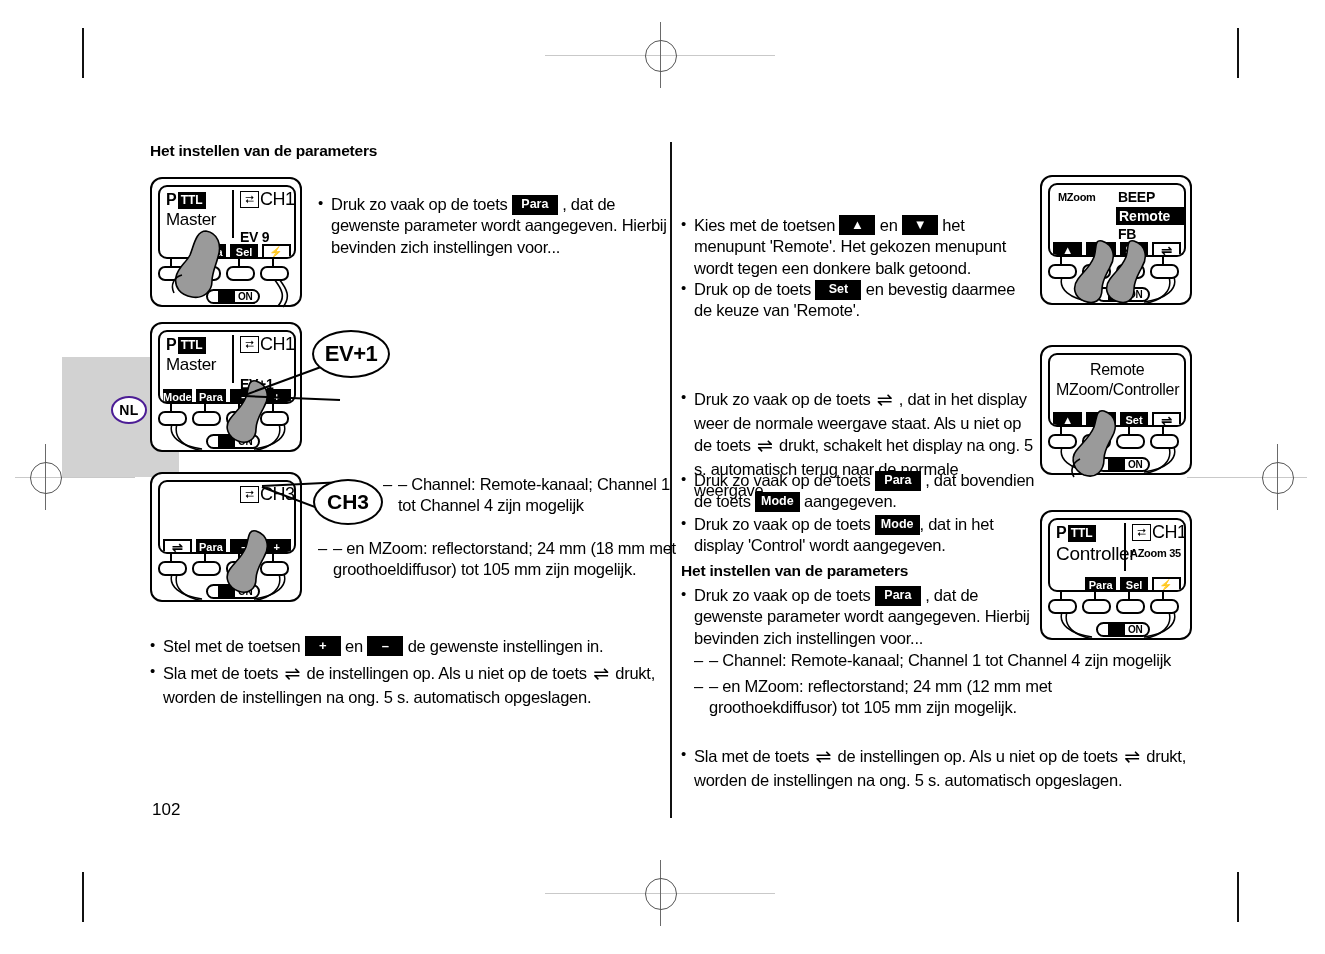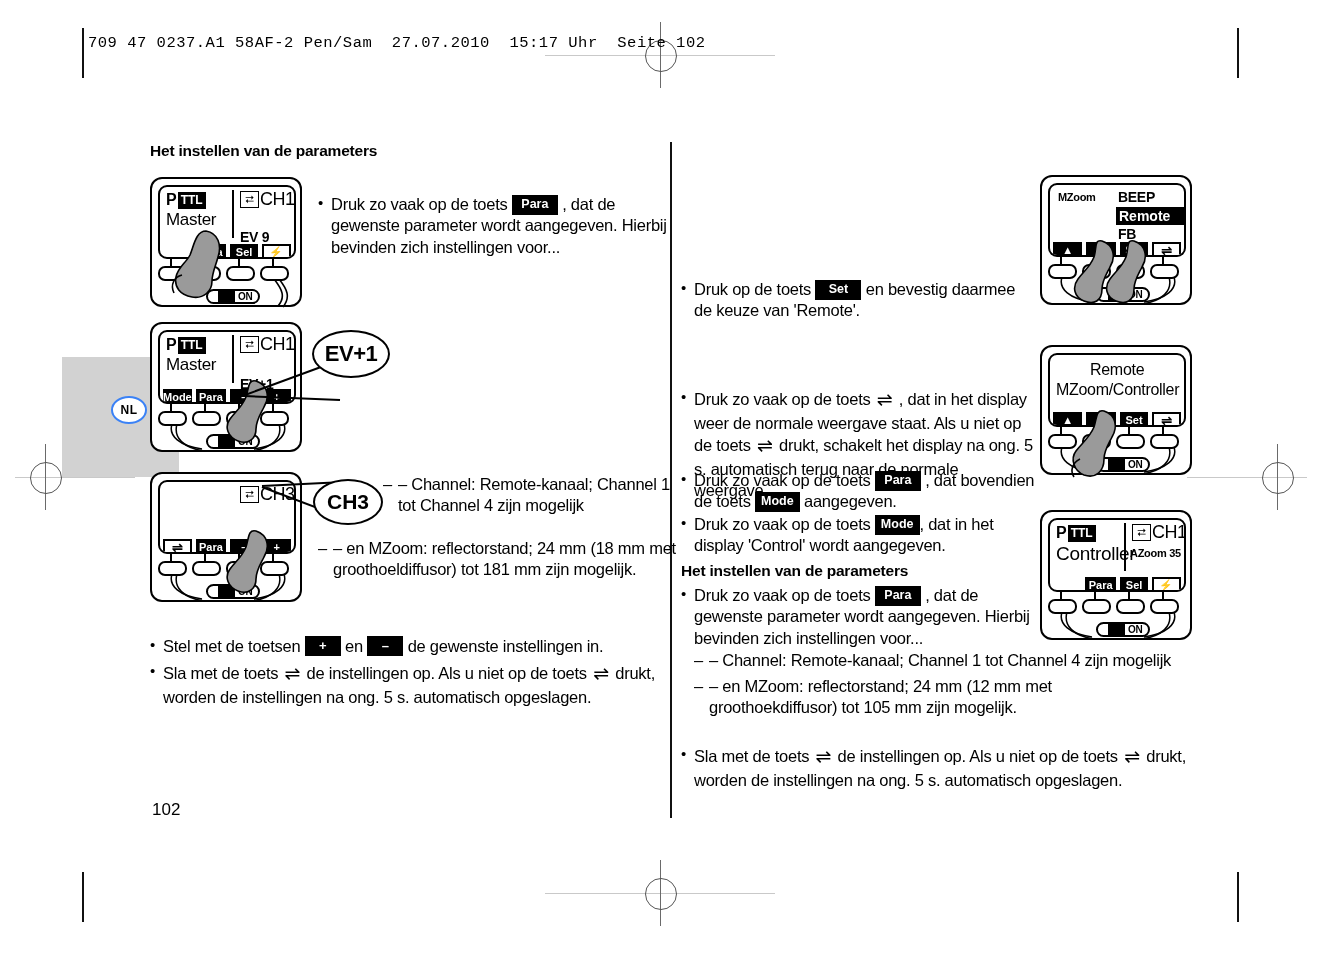--- a/index.html
+++ b/index.html
@@ -35,23 +35,23 @@
     font-size:15.5px;letter-spacing:0.5px;white-space:pre;
   }
 
   
   .lang-box{
     position:absolute;left:62px;top:357px;width:117px;height:120px;
     background:#d2d2d2;
   }
   .lang-badge{
     position:absolute;left:111px;top:396px;width:32px;height:24px;
-    border:2px solid #3b82f6;border-radius:50%;
+    border:2px solid #4c1d95;border-radius:50%;
     display:flex;align-items:center;justify-content:center;
-    font-size:12px;font-weight:bold;letter-spacing:0.5px;background:#fff;
+    font-size:14px;font-weight:bold;letter-spacing:0.5px;background:#fff;
   }
 
   
   .col-divider{position:absolute;left:670px;top:142px;width:1.6px;height:676px;background:#111;}
 
   
   .col-left{position:absolute;left:150px;top:142px;width:512px;}
 
   h2.sec-head{
     font-size:15.5px;font-weight:bold;margin:0 0 8px 0;
@@ -171,21 +171,20 @@
     <div class="hline" style="right:-30px;width:120px;"></div>
       <div class="vline"></div>
       <div class="circle"></div>
   </div>
 
   <div class="tick" style="left:82px;top:28px;height:50px;"></div>
   <div class="tick" style="left:1237px;top:28px;height:50px;"></div>
   <div class="tick" style="left:82px;top:872px;height:50px;"></div>
   <div class="tick" style="left:1237px;top:872px;height:50px;"></div>
 
-  <div class="header-meta">709 47 0237.A1 58AF-2 Pen/Sam  27.07.2010  15:17 Uhr  Seite 102</div>
 
   <div class="lang-box"></div>
   <div class="lang-badge">NL</div>
 
   <div class="col-divider"></div>
 
   <div class="col-left">
     <h2 class="sec-head">Het instellen van de parameters</h2>
   </div>
 
@@ -322,31 +321,34 @@
   </div>
 
   <svg class="callout-line" style="left:258px;top:478px;" width="120" height="46" viewBox="0 0 120 46">
     <path d="M4,8 L86,4" fill="none" stroke="#000" stroke-width="2"></path>
     <path d="M4,9 L86,40" fill="none" stroke="#000" stroke-width="2"></path>
   </svg>
   <div class="callout-ellipse" style="left:313px;top:479px;width:66px;height:42px;font-size:21px;">CH3</div>
 
   <div class="dash" style="position:absolute;left:383px;top:474px;width:290px;">– Channel: Remote-kanaal;  Channel 1 tot Channel 4 zijn mogelijk</div>
 
-  <div class="dash" style="position:absolute;left:318px;top:538px;width:350px;">– en MZoom: reflectorstand; 24 mm (18 mm met groothoeldiffusor) tot 181 mm zijn mogelijk.</div>
+  <div class="dash" style="position:absolute;left:318px;top:538px;width:350px;">– en MZoom: reflectorstand; 24 mm (18 mm met groothoeldiffusor) tot 105 mm zijn mogelijk.</div>
 
   <div class="bullet" style="position:absolute;left:150px;top:636px;width:520px;">
     Stel met de toetsen <span class="key-sym">+</span> en <span class="key-sym">–</span> de gewenste instellingen in.
   </div>
   <div class="bullet" style="position:absolute;left:150px;top:662px;width:520px;">
     Sla met de toets <span class="ret">⇌</span> de instellingen op. Als u niet op de toets <span class="ret">⇌</span> drukt, worden de instellingen na ong. 5 s. automatisch opgeslagen.
   </div>
 
 
 
+  <div class="bullet" style="position:absolute;left:681px;top:215px;width:340px;">
+    Kies met de toetsen <span class="key-sym">▲</span> en <span class="key-sym">▼</span> het menupunt 'Remote'. Het gekozen menupunt wordt tegen een donkere balk getoond.
+  </div>
 
   <div class="bullet" style="position:absolute;left:681px;top:279px;width:335px;">
     Druk op de toets <span class="key wide">Set</span> en bevestig daarmee de keuze van 'Remote'.
   </div>
 
 
   <div class="bullet" style="position:absolute;left:681px;top:388px;width:340px;">
     Druk zo vaak op de toets <span class="ret">⇌</span> , dat in het display weer de normale weergave staat. Als u niet op de toets <span class="ret">⇌</span> drukt, schakelt het display na ong. 5 s. automatisch terug naar de normale weergave.
   </div>
 

